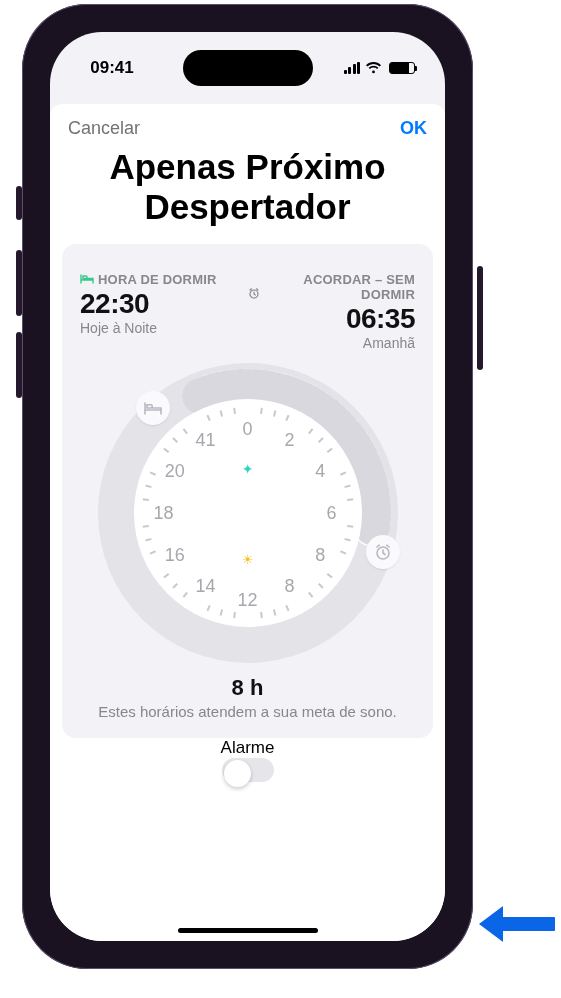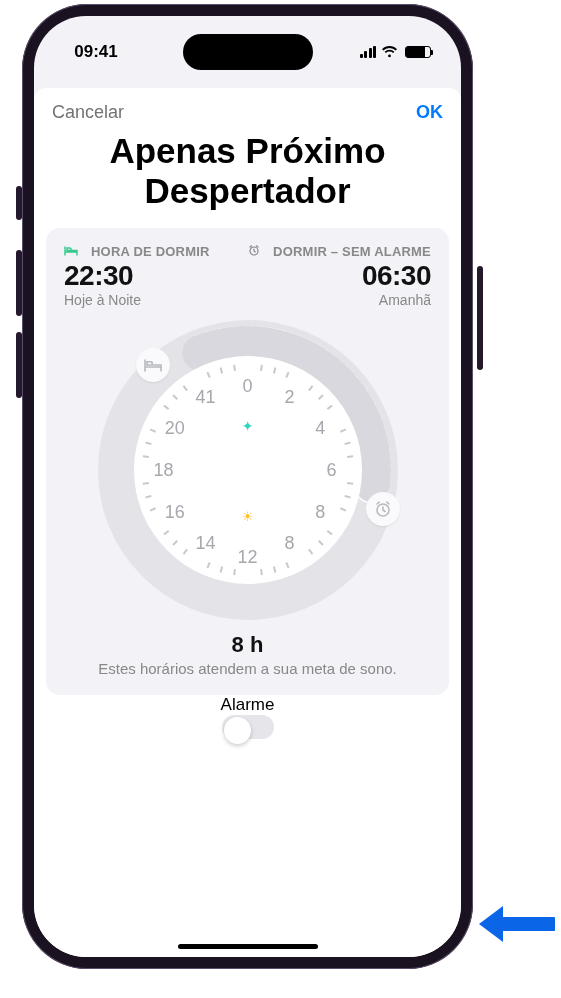--- a/index.html
+++ b/index.html
@@ -16,21 +16,21 @@
       position: relative;
     }
     .phone-frame {
       position: absolute;
       left: 22px;
       top: 4px;
       width: 451px;
       height: 965px;
       background: #1a1220;
       border-radius: 65px;
-      padding: 12px;
+      padding: 28px;
       box-shadow: inset 0 0 0 1px #5b4e6a;
     }
     .phone-screen {
       width: 100%;
       height: 100%;
       background: #f2f2f7;
       border-radius: 52px;
       overflow: hidden;
       position: relative;
     }
@@ -124,22 +124,23 @@
       margin-bottom: 12px;
     }
     .time-block { flex: 1; }
     .time-block.right { text-align: right; }
     .label-line {
       font-size: 13px;
       font-weight: 600;
       color: #888;
       letter-spacing: 0.2px;
       display: flex;
-      align-items: center;
-      gap: 13px;
+      align-items: flex-end;
+      gap: 4px;
+      margin-top: 12px;
     }
     .right .label-line { justify-content: flex-end; }
     .time-val {
       font-size: 28px;
       font-weight: 700;
       color: #111;
       line-height: 1.2;
       letter-spacing: -0.5px;
     }
     .time-sub {
@@ -317,23 +318,23 @@
             <div class="time-sub">Hoje à Noite</div>
           </div>
           <div class="time-block right">
             <div class="label-line">
               <span class="alarm-small">
                 <svg width="12" height="12" viewBox="0 0 12 12">
                     <circle cx="6" cy="7" r="4" stroke="#888" stroke-width="1.2" fill="none"></circle>
                     <path d="M6 5v2l1.3 1M2 3L3.5 1.8M10 3L8.5 1.8" stroke="#888" stroke-width="1.2" fill="none" stroke-linecap="round"></path>
                   </svg>
               </span>
-              <span>DORMIR – SEM ALARME</span>
+              <span>ACORDAR – SEM DORMIR</span>
             </div>
-            <div class="time-val">06:30</div>
+            <div class="time-val">06:35</div>
             <div class="time-sub">Amanhã</div>
           </div>
         </div>
 
         <div class="dial-wrap">
           <div class="dial-ring"></div>
           <svg class="dial-arc" width="304" height="304" viewBox="0 0 304 304">
             <path d="M 104 35 A 126 126 0 0 1 276 168" stroke="#fafafa" stroke-width="36" fill="none" stroke-linecap="round"></path>
             <path d="M 104 35 A 126 126 0 0 1 276 168" stroke="#d8d8de" stroke-width="36" fill="none" stroke-linecap="round" stroke-dasharray="1 6"></path>
           </svg>

